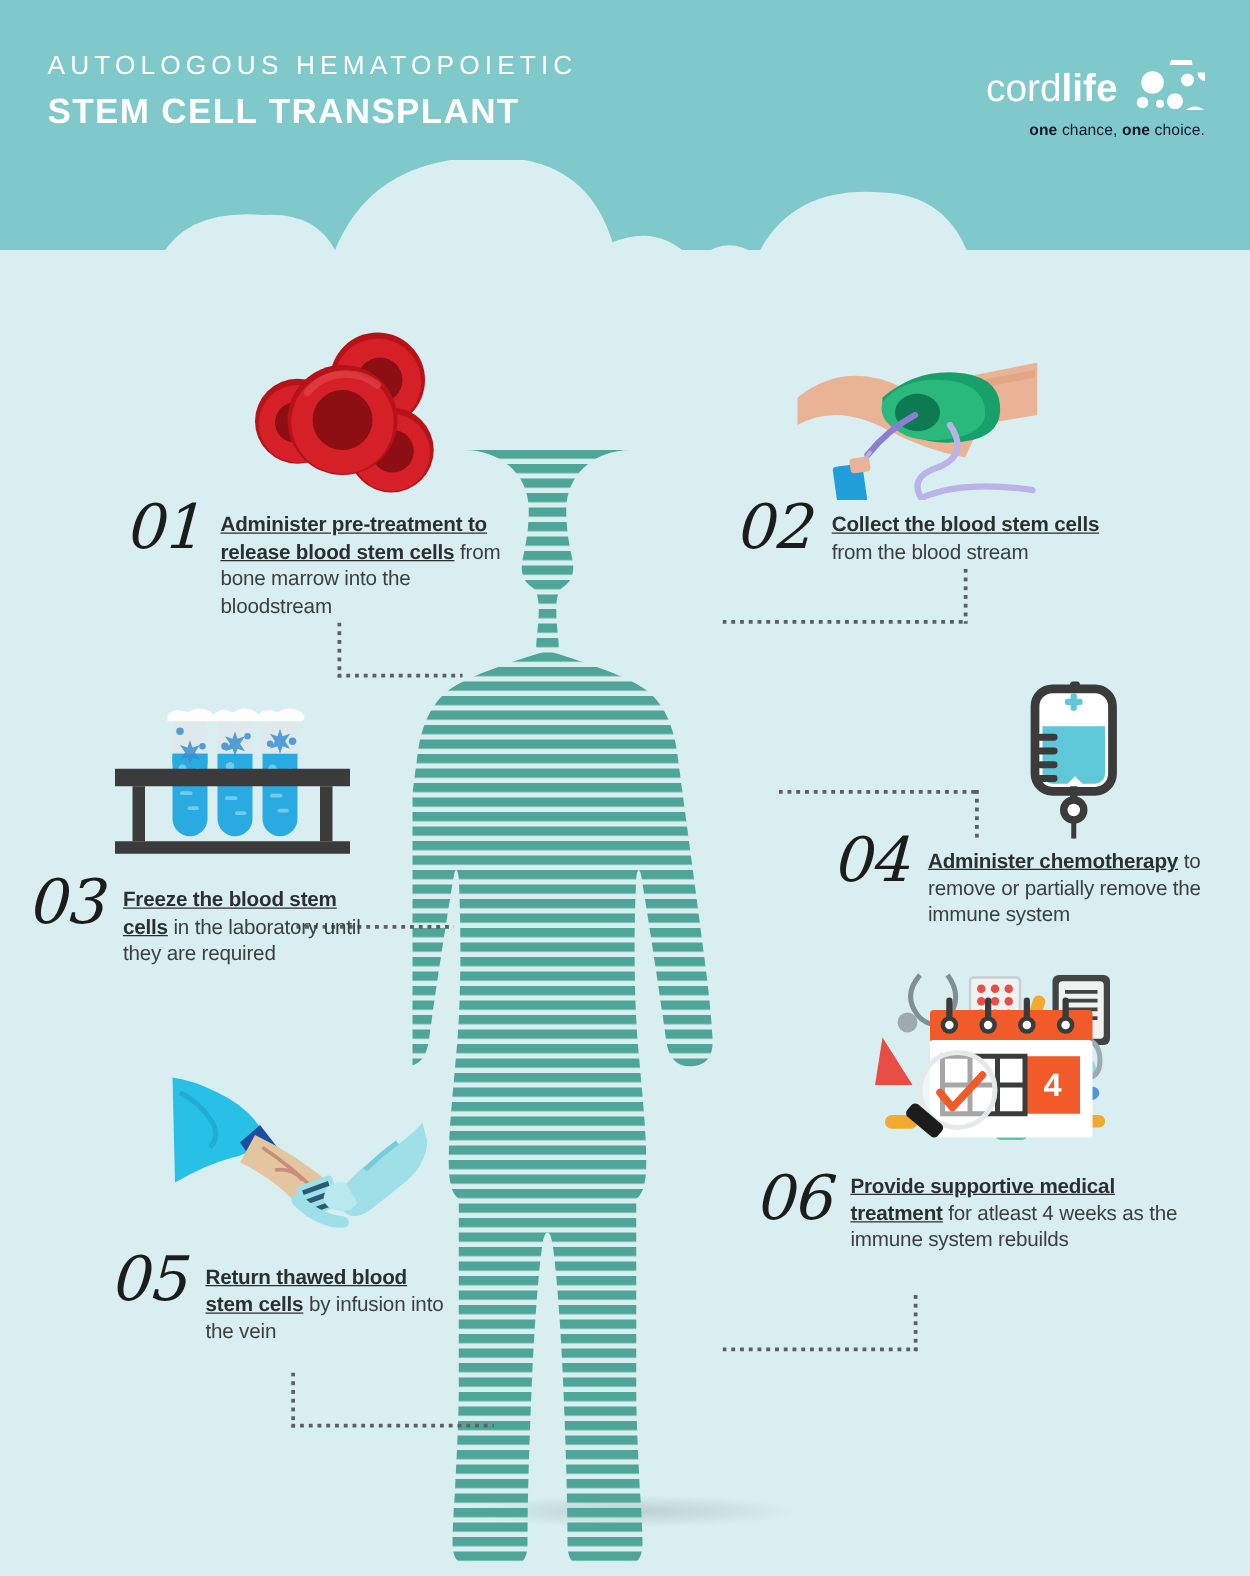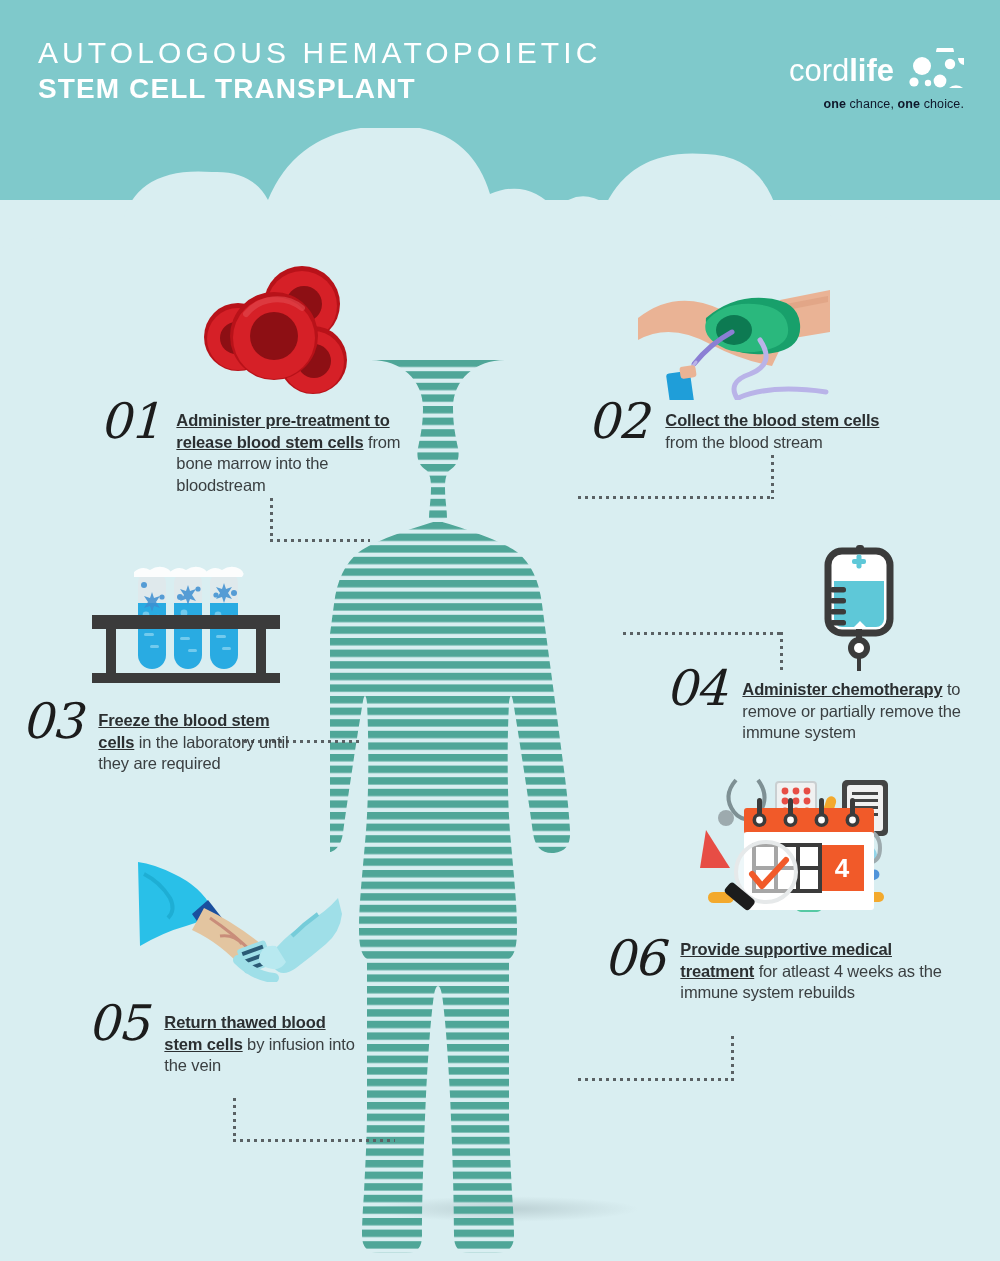--- a/index.html
+++ b/index.html
@@ -13,21 +13,21 @@
 
   
   #header-band{
     position:absolute; left:0; top:0; width:1000px; height:200px;
     background:#7fc9cb; z-index:1;
   }
   #cloud-svg{ position:absolute; left:0; top:128px; width:1000px; height:150px; z-index:2; }
 
   #title-block{ position:absolute; left:38px; top:38px; z-index:5; }
   #title-line1{
-    font-size:30px; letter-spacing:4.1px; color:#ffffff;
+    font-size:21px; letter-spacing:4.1px; color:#ffffff;
     font-weight:400; line-height:30px; white-space:nowrap;
   }
   #title-line2{
     font-size:28px; letter-spacing:1.1px; color:#ffffff;
     font-weight:bold; line-height:38px; white-space:nowrap; margin-top:2px;
   }
 
   #logo-block{ position:absolute; right:36px; top:48px; z-index:5; text-align:left; }
   #logo-row{ display:flex; align-items:center; gap:8px; }
   #logo-word{ font-size:31px; color:#ffffff; line-height:34px; white-space:nowrap; }

